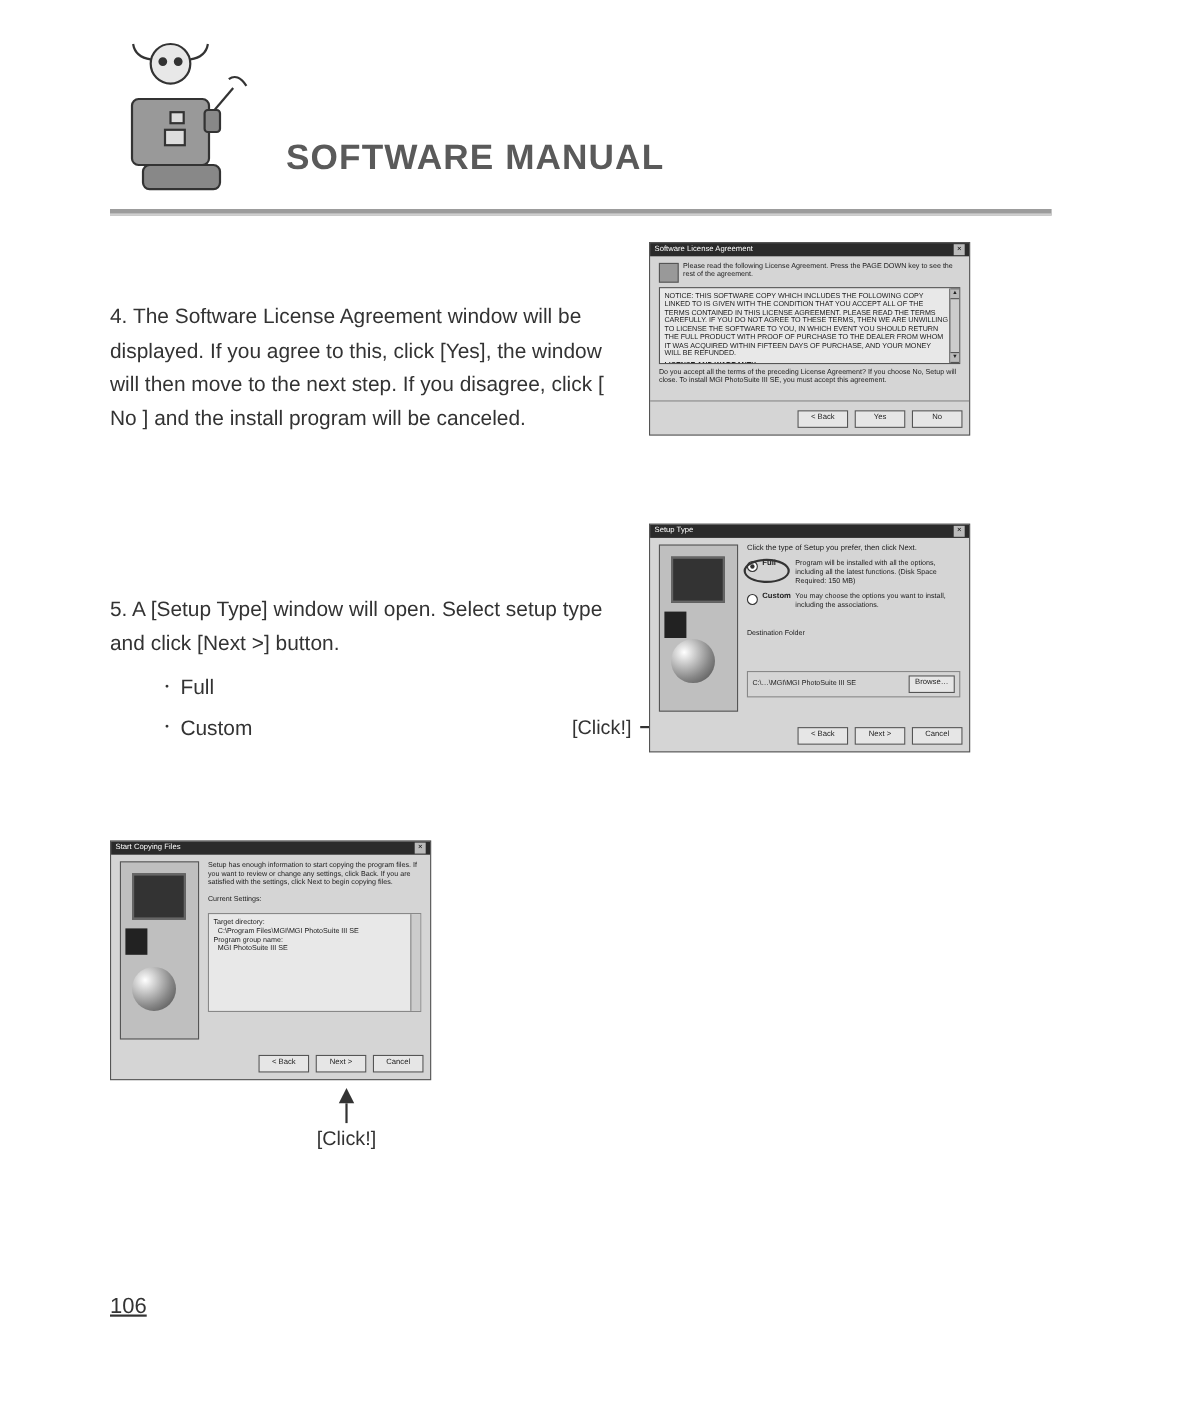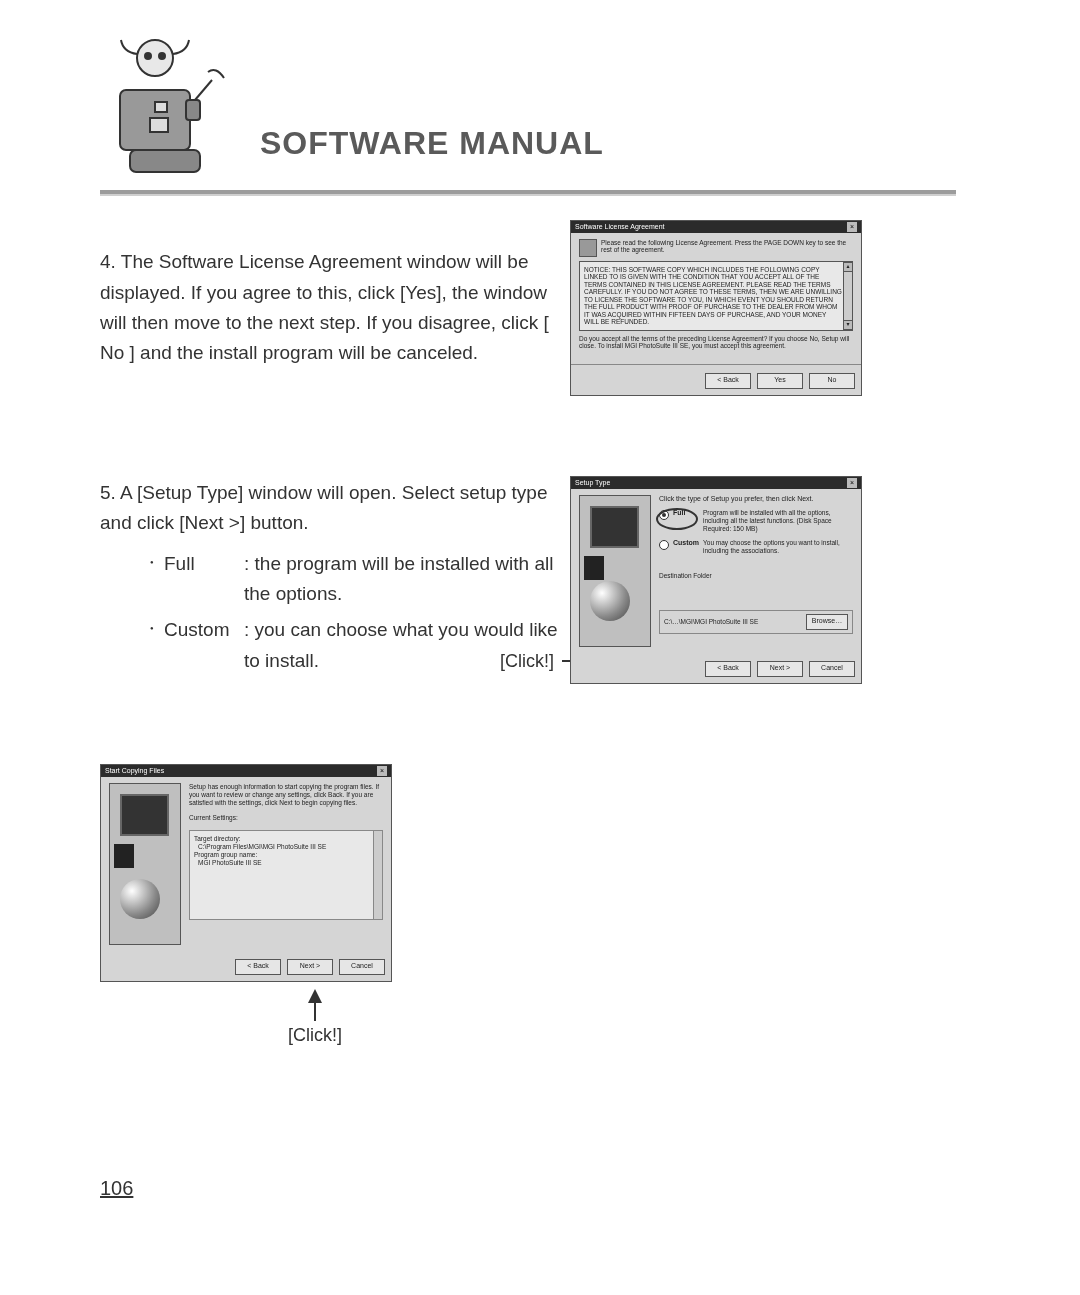--- a/index.html
+++ b/index.html
@@ -51,21 +51,22 @@
 
   .content {
     position: absolute;
     left: 100px;
     right: 100px;
     top: 220px;
   }
 
   .step {
     display: flex;
-    align-items: center;
+    align-items: flex-end;
+    gap: 20px;
     margin-bottom: 80px;
   }
   .step-text {
     flex: 0 0 470px;
     font-size: 19px;
     line-height: 1.6;
     color: #333;
   }
   .step-text .num {
     display: inline;
@@ -391,25 +392,23 @@
       </div>
     </div>
 
     <div class="step">
       <div class="step-text">
         <span class="num">5.</span>
         <span>A [Setup Type] window will open. Select setup type and click [Next &gt;] button.</span>
         <ul class="bullets">
           <li>
             <span class="opt-label">Full</span>
-            <span class="opt-desc">: the program will be installed with all the options.</span>
           </li>
           <li>
             <span class="opt-label">Custom</span>
-            <span class="opt-desc">: you can choose what you would like to install.</span>
           </li>
         </ul>
       </div>
       <div class="figure-col">
         <div class="click-side">
           <span>[Click!]</span>
           <span class="arrow"></span>
         </div>
         <div class="dlg setup">
           <div class="titlebar">

